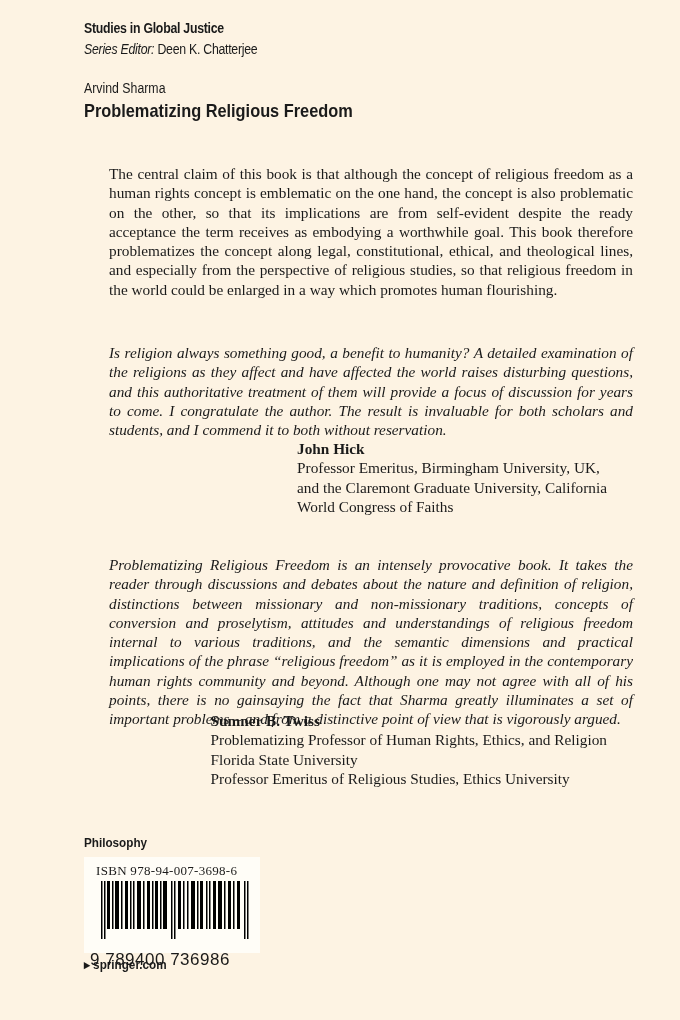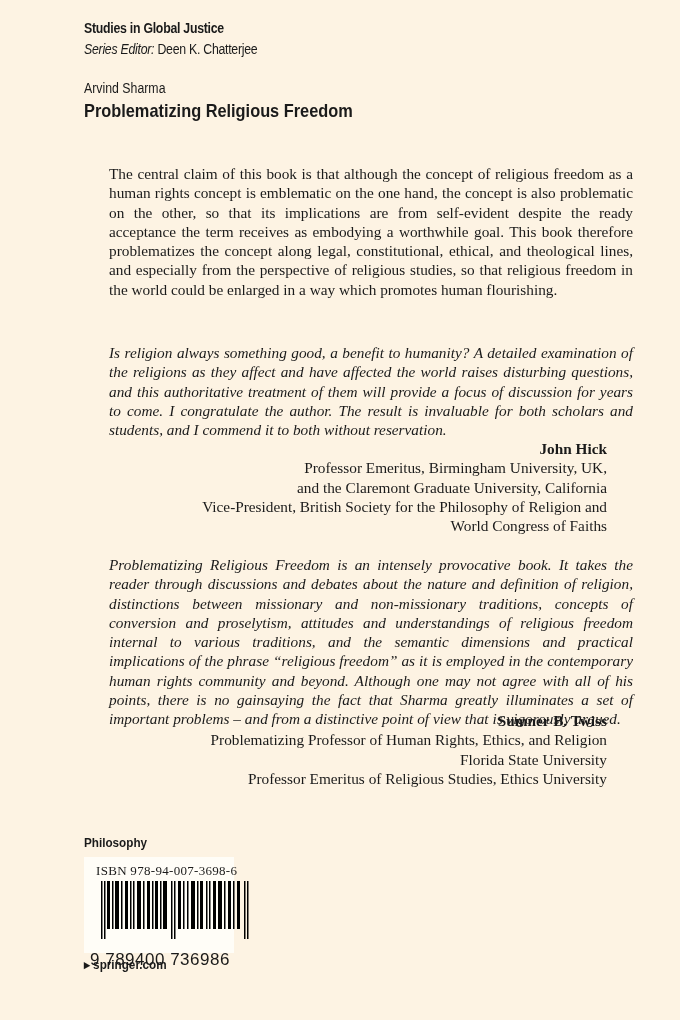--- a/index.html
+++ b/index.html
@@ -7,47 +7,46 @@
   .sans { font-family:"Liberation Sans", sans-serif; }
   .serif { font-family:"Liberation Serif", serif; }
   #series-title { position:absolute; left:84px; top:20px; font-size:14px; font-weight:bold; letter-spacing:-0.3px; transform:scaleX(0.88); transform-origin:left; }
   #series-editor { position:absolute; left:84px; top:41px; font-size:14px; letter-spacing:-0.3px; transform:scaleX(0.88); transform-origin:left; white-space:nowrap; }
   #author { position:absolute; left:84px; top:80px; font-size:14px; transform:scaleX(0.88); transform-origin:left; }
   #book-title { position:absolute; left:84px; top:100px; font-size:19px; font-weight:bold; transform:scaleX(0.86); transform-origin:left; white-space:nowrap; }
   .para { position:absolute; left:84px; width:524px; font-size:15.3px; line-height:19.3px; text-align:justify;margin-left:25px; }
   #blurb { top:164px; }
   #quote1 { top:343px; font-style:italic; }
   #quote2 { top:555px; font-style:italic; }
-  .attrib { position:absolute; right:73px; text-align:right; font-size:15.3px; line-height:19.3px; }
+  .attrib { position:absolute; right:73px; text-align:left; font-size:15.3px; line-height:19.3px; }
   .attrib .name { font-weight:bold; }
   #attrib1 { top:439px; }
   #attrib2 { top:711px; }
   #subject { position:absolute; left:84px; top:835px; font-size:13px; font-weight:bold; transform:scaleX(0.9); transform-origin:left; }
-  #barcode-box { position:absolute; left:84px; top:857px; width:150px; height:96px; background:#fffdf7; }
+  #barcode-box { position:absolute; left:84px; top:857px; width:176px; height:96px; background:#fffdf7; }
   #isbn-text { position:absolute; left:12px; top:6px; font-size:13px; letter-spacing:0.3px; white-space:nowrap; }
   #bars { position:absolute; left:17px; top:24px; width:150px; height:58px; }
   #barcode-digits { position:absolute; left:6px; top:74px; font-size:17px; background:transparent; white-space:nowrap; letter-spacing:0.5px;margin-top:19px; }
   #springer { position:absolute; left:84px; top:957px; font-size:13px; font-weight:bold; transform:scaleX(0.9); transform-origin:left; }
 </style>
 </head>
 <body>
 
 <div id="series-title" class="sans">Studies in Global Justice</div>
 <div id="series-editor" class="sans"><i>Series Editor:</i><span> Deen K. Chatterjee</span></div>
 <div id="author" class="sans">Arvind Sharma</div>
 <div id="book-title" class="sans">Problematizing Religious Freedom</div>
 
 <div id="blurb" class="para serif">The central claim of this book is that although the concept of religious freedom as a human rights concept is emblematic on the one hand, the concept is also problematic on the other, so that its implications are from self-evident despite the ready acceptance the term receives as embodying a worthwhile goal. This book therefore problematizes the concept along legal, constitutional, ethical, and theological lines, and especially from the perspective of religious studies, so that religious freedom in the world could be enlarged in a way which promotes human flourishing.</div>
 
 <div id="quote1" class="para serif">Is religion always something good, a benefit to humanity? A detailed examination of the religions as they affect and have affected the world raises disturbing questions, and this authoritative treatment of them will provide a focus of discussion for years to come. I congratulate the author. The result is invaluable for both scholars and students, and I commend it to both without reservation.</div>
 <div id="attrib1" class="attrib serif">
   <div class="name">John Hick</div>
   <div>Professor Emeritus, Birmingham University, UK,</div>
   <div>and the Claremont Graduate University, California</div>
-  <div>Vice-President, British Society for the Philosophy of Religion and</div>
   <div>World Congress of Faiths</div>
 </div>
 
 <div id="quote2" class="para serif">Problematizing Religious Freedom is an intensely provocative book.  It takes the reader through discussions and debates about the nature and definition of religion, distinctions between missionary and non-missionary traditions, concepts of conversion and proselytism, attitudes and understandings of religious freedom internal to various traditions, and the semantic  dimensions and practical implications of the phrase “religious freedom” as it is employed in the contemporary human rights community and beyond.  Although one may not agree with all of his points, there is no gainsaying the fact that Sharma greatly illuminates a set of important problems – and from a distinctive point of view that is vigorously argued.</div>
 <div id="attrib2" class="attrib serif">
   <div class="name">Sumner B. Twiss</div>
   <div>Problematizing Professor of Human Rights, Ethics, and Religion</div>
   <div>Florida State University</div>
   <div>Professor Emeritus of Religious Studies, Ethics University</div>
 </div>

